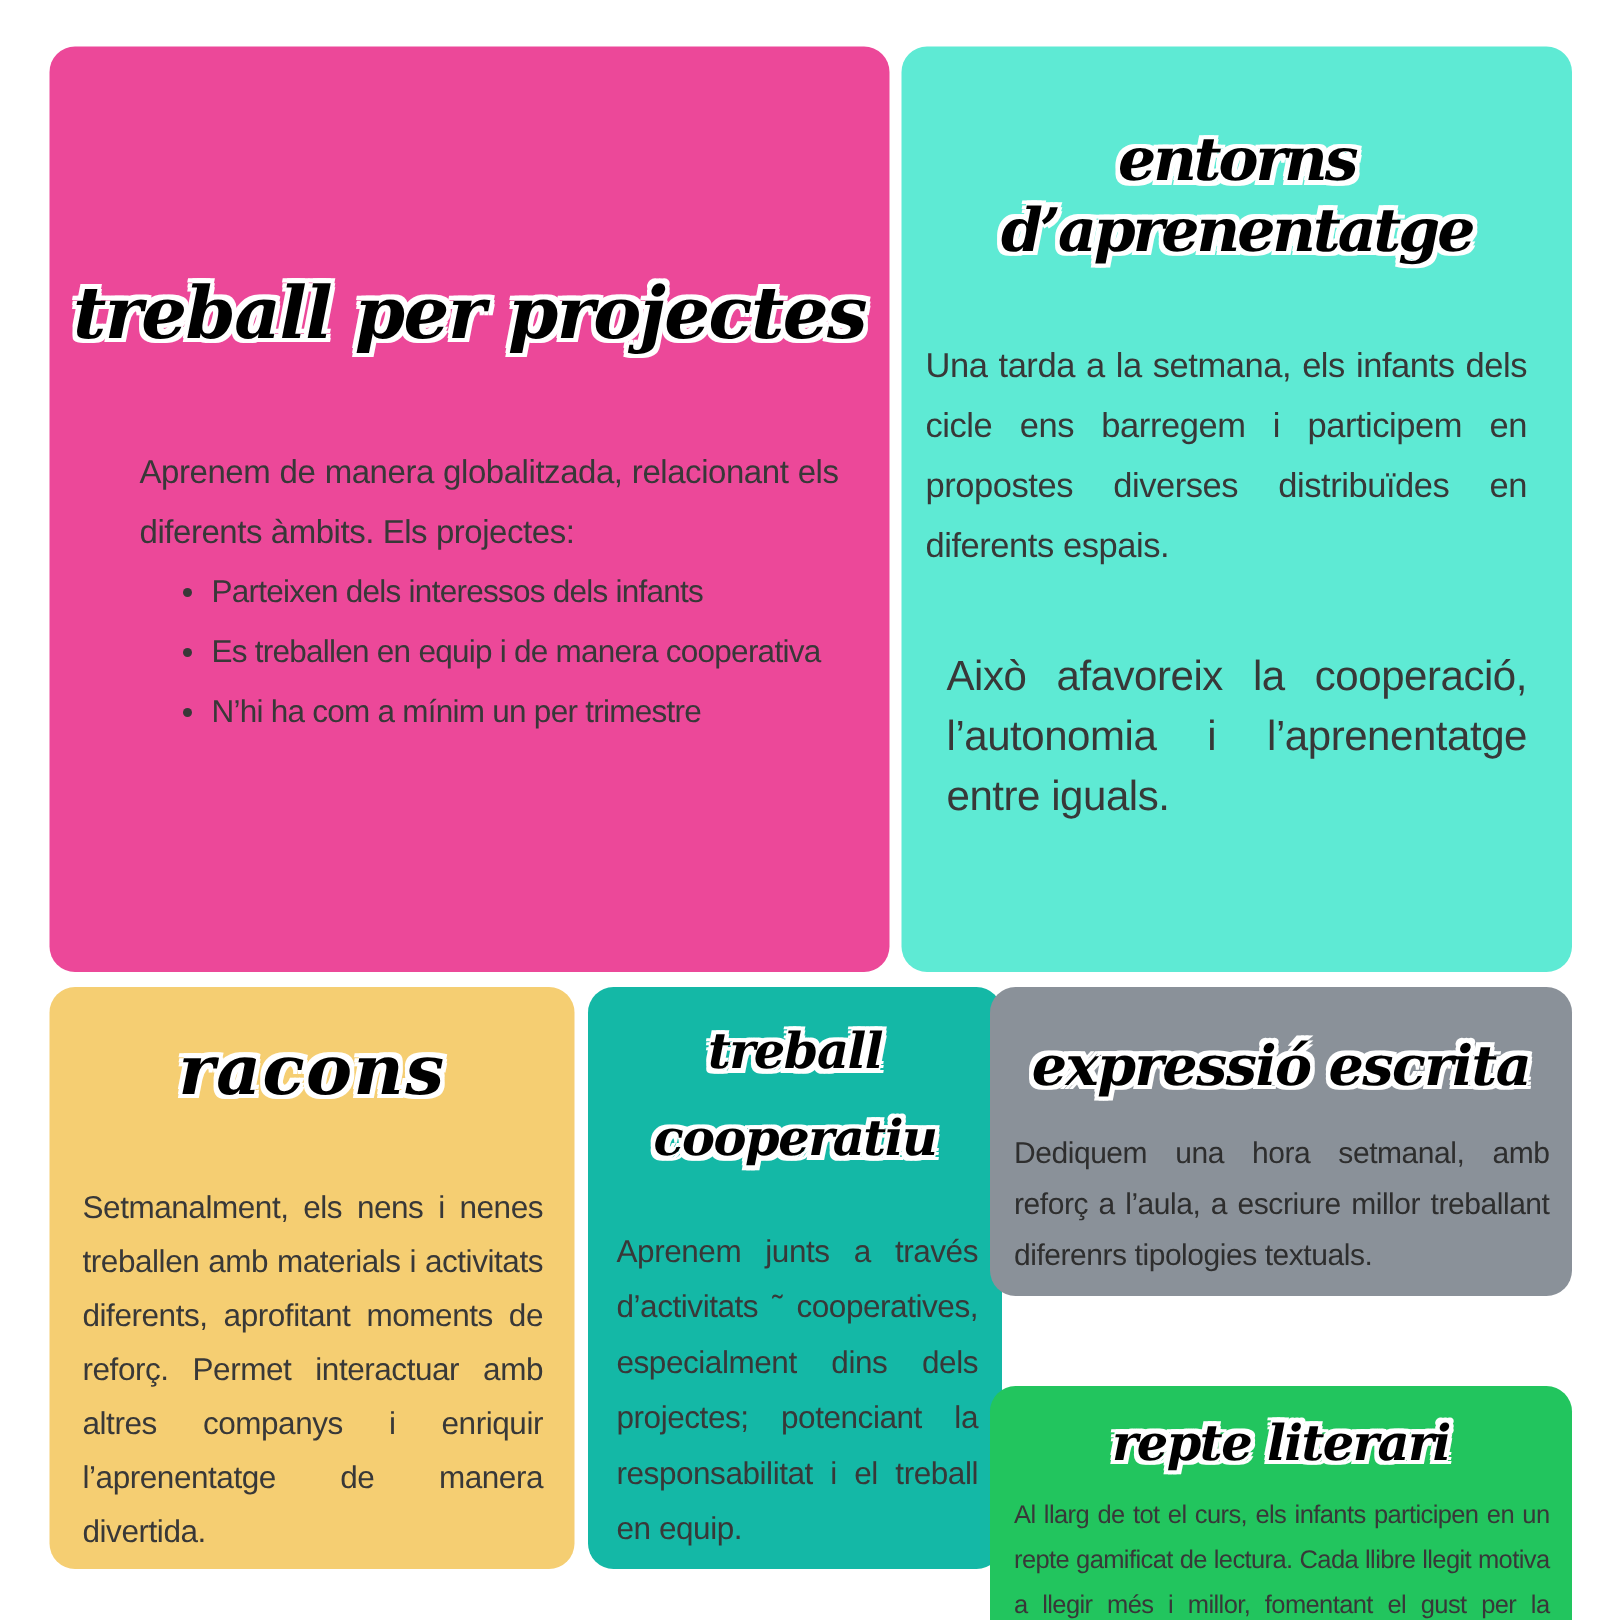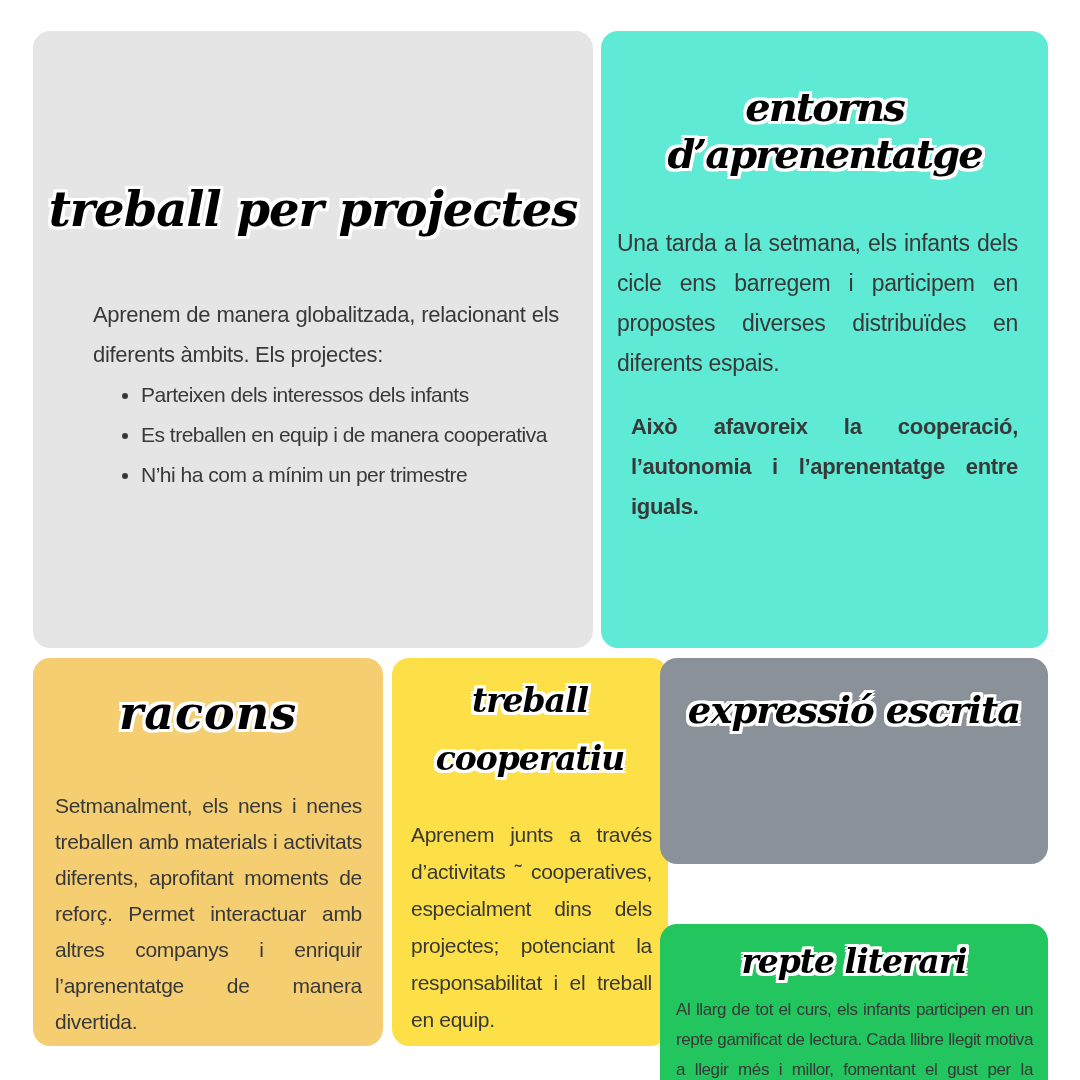--- a/index.html
+++ b/index.html
@@ -8,24 +8,24 @@
     width: 1080px; height: 1080px;
     position: relative;
     font-family: "Liberation Sans", sans-serif;
     color: #383838;
     overflow: hidden;
   }
   .card {
     position: absolute;
     border-radius: 17px;
   }
-  #card-projectes { left: 33px;  top: 31px;  width: 560px; height: 617px; background: #e5e5e5; }
+  #card-projectes { left: 33px;  top: 31px;  width: 560px; height: 617px; background: #ec4899; }
   #card-entorns   { left: 601px; top: 31px;  width: 447px; height: 617px; background: #5eead4; }
   #card-racons    { left: 33px;  top: 658px; width: 350px; height: 388px; background: #F5CE72; }
-  #card-coop      { left: 392px; top: 658px; width: 276px; height: 388px; background: #fde047; }
+  #card-coop      { left: 392px; top: 658px; width: 276px; height: 388px; background: #14b8a6; }
   #card-expressio { left: 660px; top: 658px; width: 388px; height: 206px; background: #8A9199; }
   #card-repte     { left: 660px; top: 924px; width: 388px; height: 198px; background: #22c55e; }
 
   .script-title {
     font-family: "DejaVu Serif", serif;
     font-style: italic;
     font-weight: bold;
     color: #000000;
     text-align: center;
     letter-spacing: -1px;
@@ -45,21 +45,21 @@
 
   
   #card-projectes .script-title { font-size: 48px; margin-top: 150px; }
   #card-projectes .body-text    { margin: 58px 34px 0 60px; font-size: 22px; line-height: 40px; }
   #card-projectes ul            { margin: 0 0 0 62px; padding-left: 46px; }
   #card-projectes li            { font-size: 21px; line-height: 40px; letter-spacing: -0.5px; white-space: nowrap; }
 
   
   #card-entorns .script-title { font-size: 40px; margin-top: 52px; letter-spacing: -2px; }
   #card-entorns .p1           { margin: 46px 30px 0 16px; font-size: 23px; line-height: 40px; }
-  #card-entorns .p2           { margin: 24px 30px 0 30px; font-size: 22px; line-height: 40px; font-weight: bold; }
+  #card-entorns .p2           { margin: 48px 30px 0 30px; font-size: 28px; line-height: 40px; }
 
   
   #card-racons .script-title { font-size: 46px; margin-top: 28px; letter-spacing: 1px; }
   #card-racons .body-text    { margin: 48px 21px 0 22px; font-size: 21px; line-height: 36px; }
 
   
   #card-coop .script-title { font-size: 33px; margin-top: 14px; line-height: 1.75; letter-spacing: -1px; }
   #card-coop .body-text    { margin: 28px 16px 0 19px; font-size: 21px; line-height: 37px; }
 
   
@@ -95,18 +95,19 @@
 </section>
 
 <section class="card" id="card-coop">
   <h1 class="script-title">treball
 cooperatiu</h1>
   <p class="body-text">Aprenem junts a través d’activitats ˜ cooperatives, especialment dins dels projectes; potenciant la responsabilitat i el treball en equip.</p>
 </section>
 
 <section class="card" id="card-expressio">
   <h1 class="script-title">expressió escrita</h1>
+  <p class="body-text">Dediquem una hora setmanal, amb reforç a l’aula, a escriure millor treballant diferenrs tipologies textuals.</p>
 </section>
 
 <section class="card" id="card-repte">
   <h1 class="script-title">repte literari</h1>
   <p class="body-text">Al llarg de tot el curs, els infants participen en un repte gamificat de lectura. Cada llibre llegit motiva a llegir més i millor, fomentant el gust per la lectura.</p>
 </section>
 
 </body></html>

